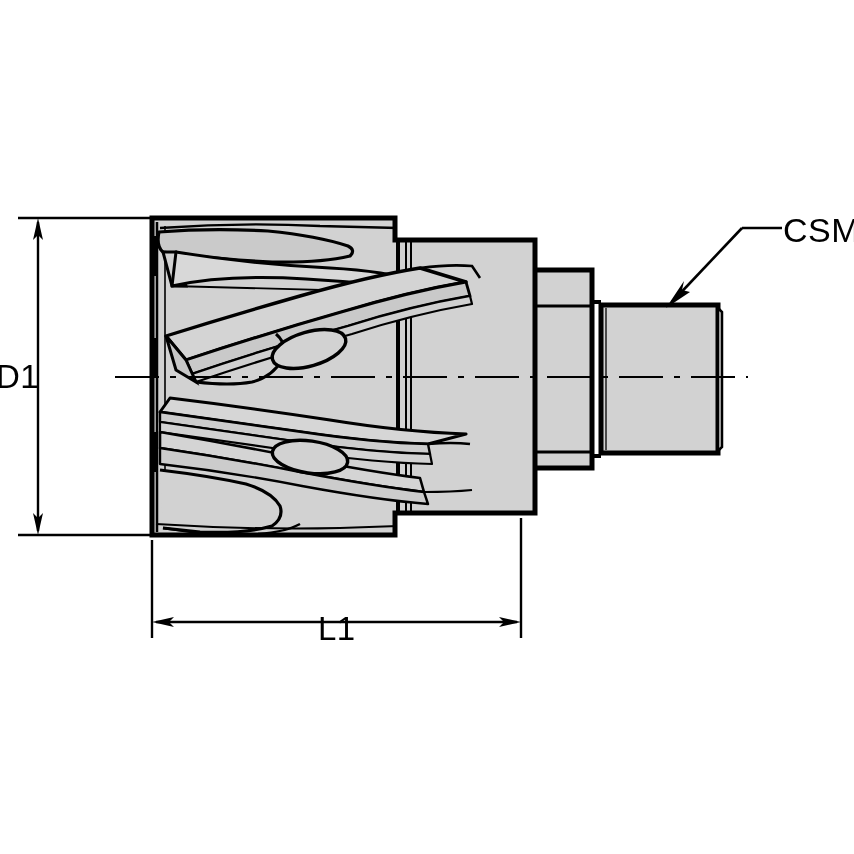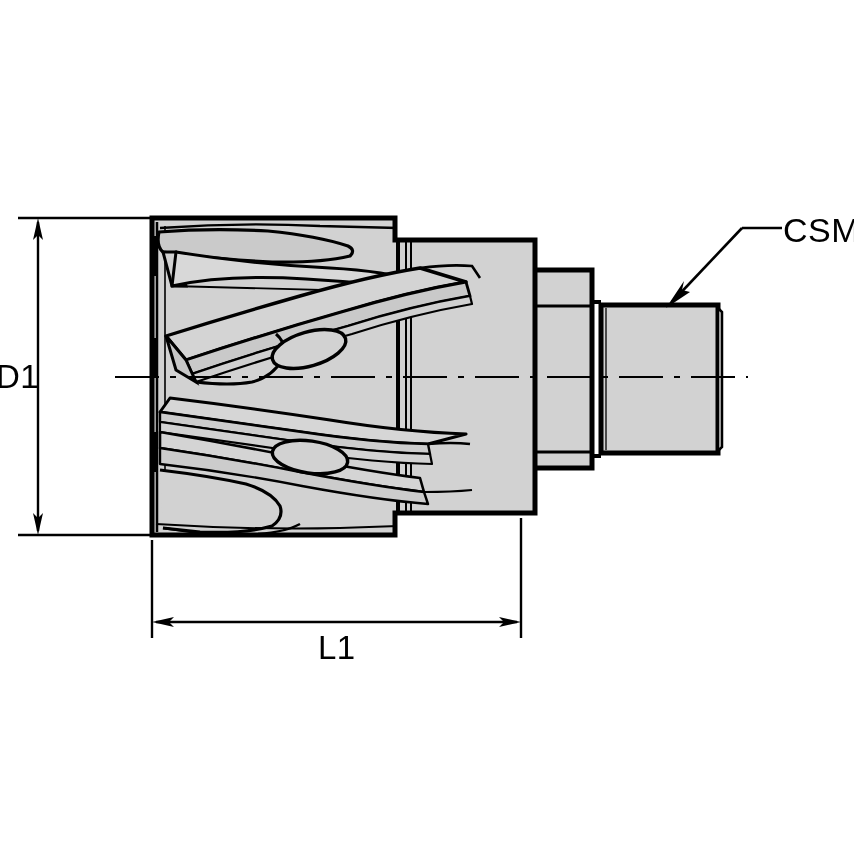--- a/index.html
+++ b/index.html
@@ -36,21 +36,21 @@
     letter-spacing: 0.5px;
     white-space: nowrap;
     line-height: 1;
   }
   #label-d1 {
     left: -4px;
     top: 360px;
   }
   #label-l1 {
     left: 318px;
-    top: 631px;
+    top: 612px;
   }
   #label-csms {
     left: 783px;
     top: 213px;
     font-size: 34px;
   }
 </style>
 </head>
 <body>
 

